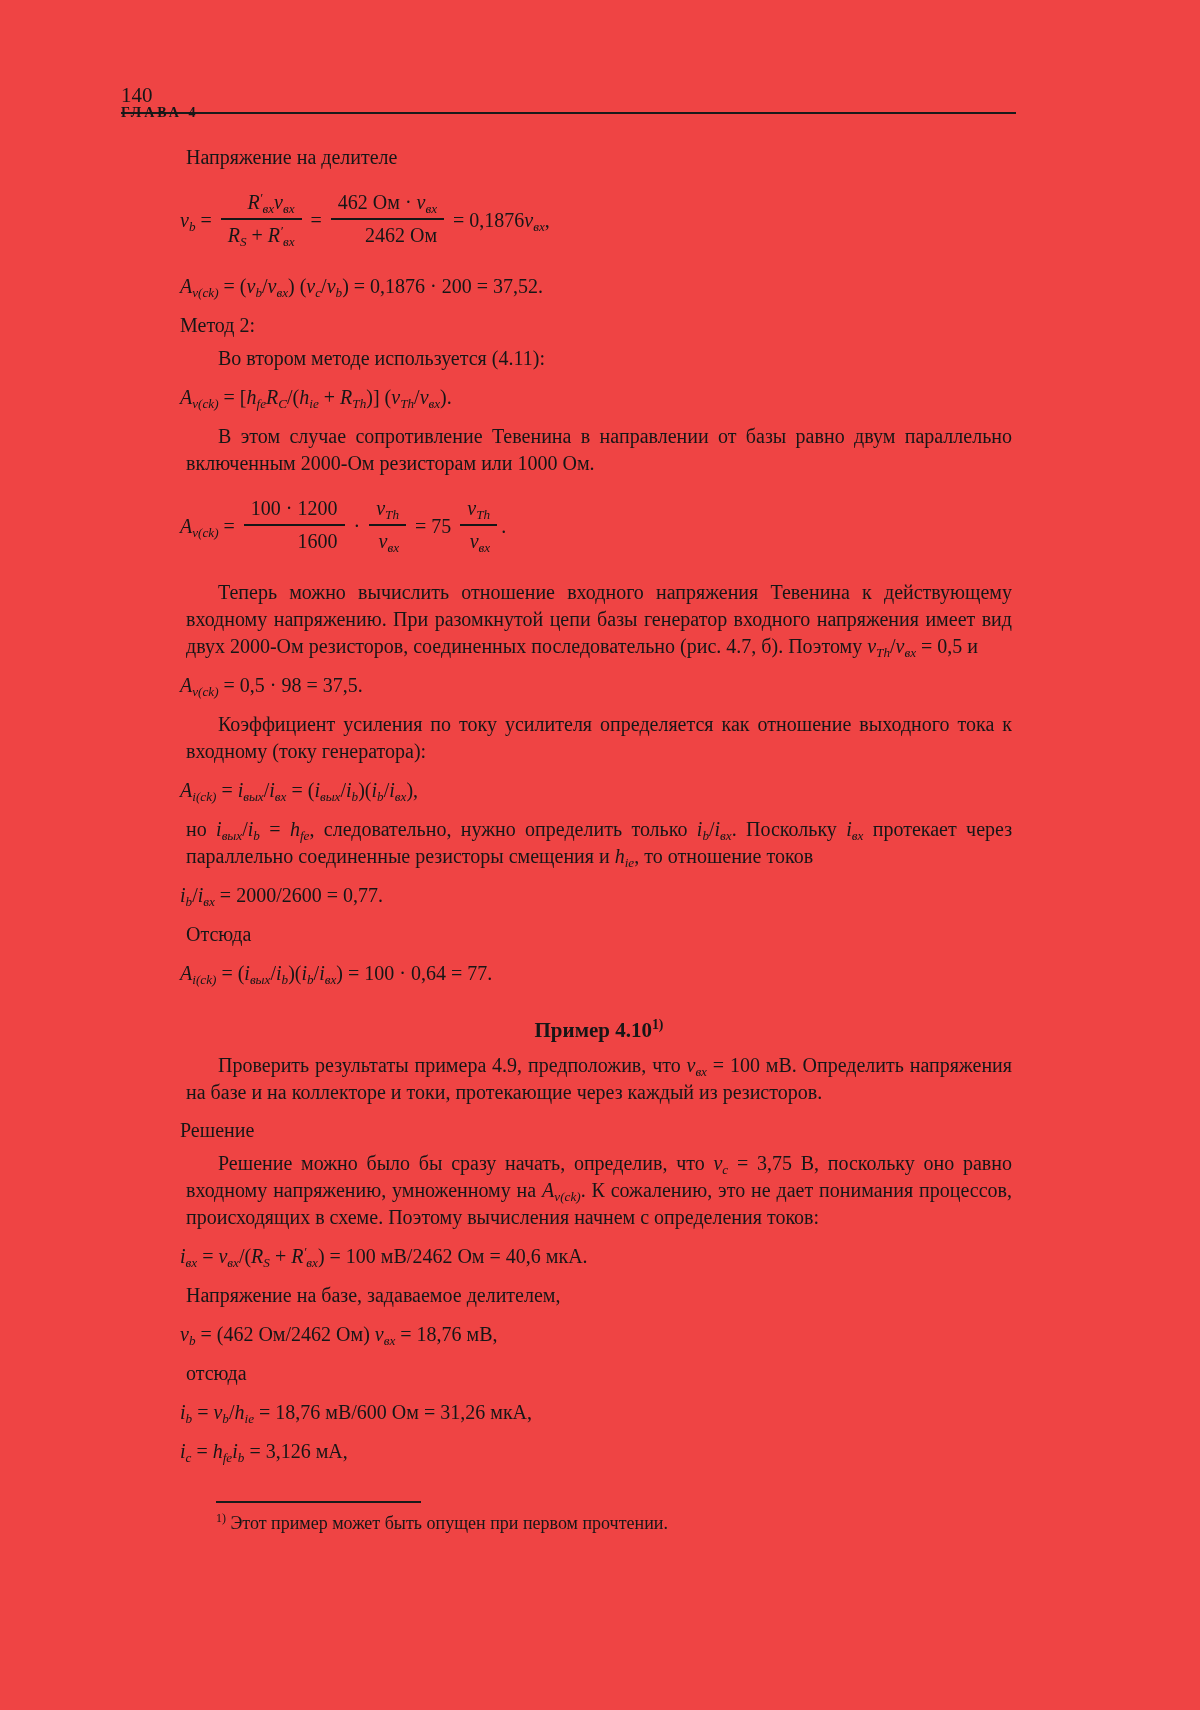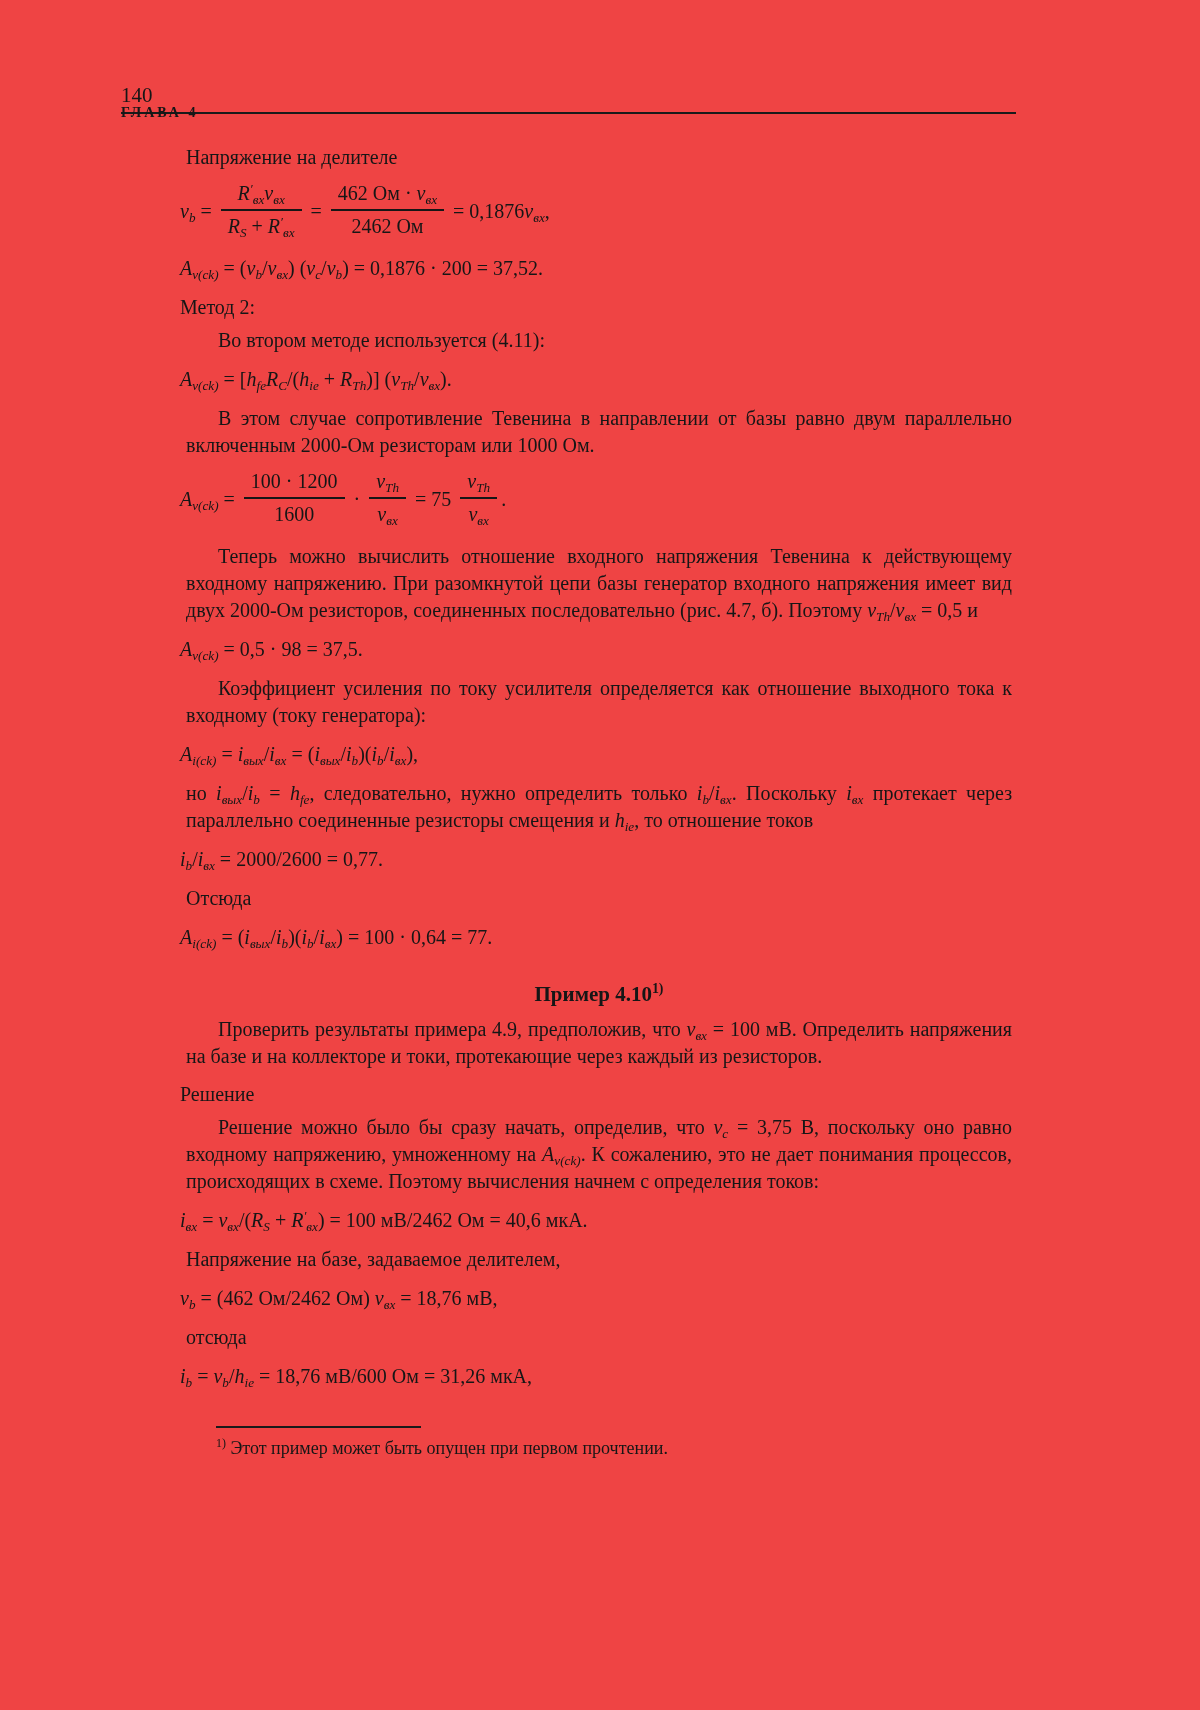--- a/index.html
+++ b/index.html
@@ -33,22 +33,22 @@
   .block.math{margin:12px 0;text-align:left;}
   .block.head-italic{font-style:italic;margin:11px 0 6px;text-align:left;}
   .block.head-bold{font-weight:bold;margin:30px 0 8px;text-align:center;font-size:21px;}
   .mvar{font-style:italic;}
   .mtxt{font-style:normal;}
   sub,sup{font-size:66%;line-height:0;}
   sub{vertical-align:-0.28em;letter-spacing:0;}
   sup{vertical-align:0.55em;}
   
   .frac{
-    display:inline-block;vertical-align:middle;text-align:center;
-    margin:0 4px;position:relative;top:-3px;
+    display:inline-block;vertical-align:middle;text-align:right;
+    margin:9px 4px;position:relative;top:-3px;
   }
   .frac .num{display:block;border-bottom:2px solid #161616;padding:0 7px 2px;}
   .frac .den{display:block;padding:2px 7px 0;}
   
   .footnote{margin-top:36px;}
   .footnote-rule{width:205px;border-top:2px solid #1a1a1a;margin-left:36px;margin-bottom:8px;}
   .footnote-text{font-size:18px;line-height:24px;text-indent:36px;text-align:left;}
 </style>
 </head>
 <body>
@@ -80,19 +80,20 @@
       <div class="block math"><span class="mvar">A<sub>i(ck)</sub></span><span class="mtxt"> = (</span><span class="mvar">i<sub>вых</sub></span><span class="mtxt">/</span><span class="mvar">i<sub>b</sub></span><span class="mtxt">)(</span><span class="mvar">i<sub>b</sub></span><span class="mtxt">/</span><span class="mvar">i<sub>вх</sub></span><span class="mtxt">) = 100 · 0,64 = 77.</span></div>
       <div class="block head-bold"><span class="mtxt">Пример 4.10</span><span class="mtxt"><sup>1)</sup></span></div>
       <div class="block para indent"><span class="mtxt">Проверить результаты примера 4.9, предположив, что </span><span class="mvar">v<sub>вх</sub></span><span class="mtxt"> = 100 мВ. Определить напряжения на базе и на коллекторе и токи, протекающие через каждый из резисторов.</span></div>
       <div class="block head-italic"><span class="mtxt">Решение</span></div>
       <div class="block para indent"><span class="mtxt">Решение можно было бы сразу начать, определив, что </span><span class="mvar">v<sub>c</sub></span><span class="mtxt"> = 3,75 В, поскольку оно равно входному напряжению, умноженному на </span><span class="mvar">A<sub>v(ck)</sub></span><span class="mtxt">. К сожалению, это не дает понимания процессов, происходящих в схеме. Поэтому вычисления начнем с определения токов:</span></div>
       <div class="block math"><span class="mvar">i<sub>вх</sub></span><span class="mtxt"> = </span><span class="mvar">v<sub>вх</sub></span><span class="mtxt">/(</span><span class="mvar">R<sub>S</sub></span><span class="mtxt"> + </span><span class="mvar">R<sup>′</sup><sub>вх</sub></span><span class="mtxt">) = 100 мВ/2462 Ом = 40,6 мкА.</span></div>
       <div class="block para"><span class="mtxt">Напряжение на базе, задаваемое делителем,</span></div>
       <div class="block math"><span class="mvar">v<sub>b</sub></span><span class="mtxt"> = (462 Ом/2462 Ом) </span><span class="mvar">v<sub>вх</sub></span><span class="mtxt"> = 18,76 мВ,</span></div>
       <div class="block para"><span class="mtxt">отсюда</span></div>
       <div class="block math"><span class="mvar">i<sub>b</sub></span><span class="mtxt"> = </span><span class="mvar">v<sub>b</sub></span><span class="mtxt">/</span><span class="mvar">h<sub>ie</sub></span><span class="mtxt"> = 18,76 мВ/600 Ом = 31,26 мкА,</span></div>
+      <div class="block math"><span class="mvar">i<sub>c</sub></span><span class="mtxt"> = </span><span class="mvar">h<sub>fe</sub></span><span class="mvar">i<sub>b</sub></span><span class="mtxt"> = 3,126 мА,</span></div>
       <div class="footnote">
         <div class="footnote-rule"></div>
         <div class="footnote-text"><span class="mtxt"><sup>1)</sup></span><span class="mtxt"> Этот пример может быть опущен при первом прочтении.</span></div>
       </div>
     </div>
 
 </div>
 
 </body></html>

